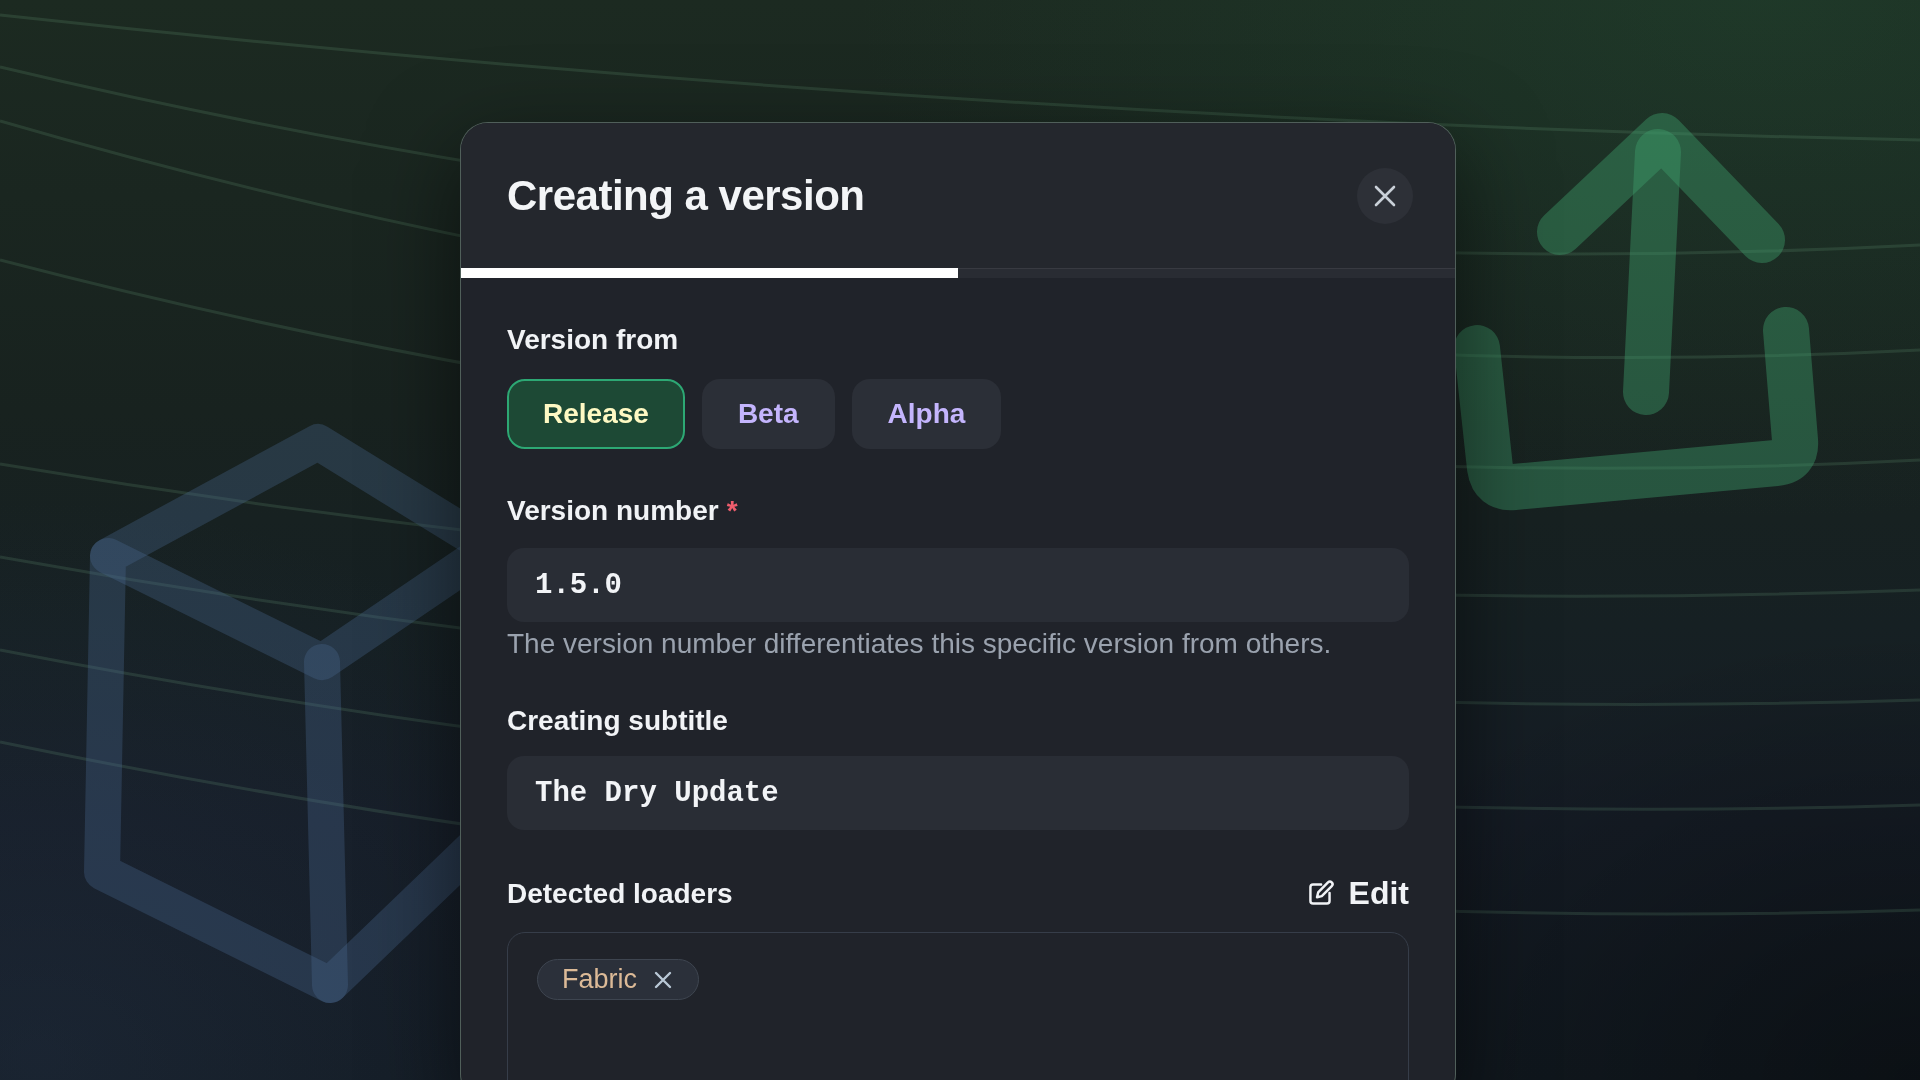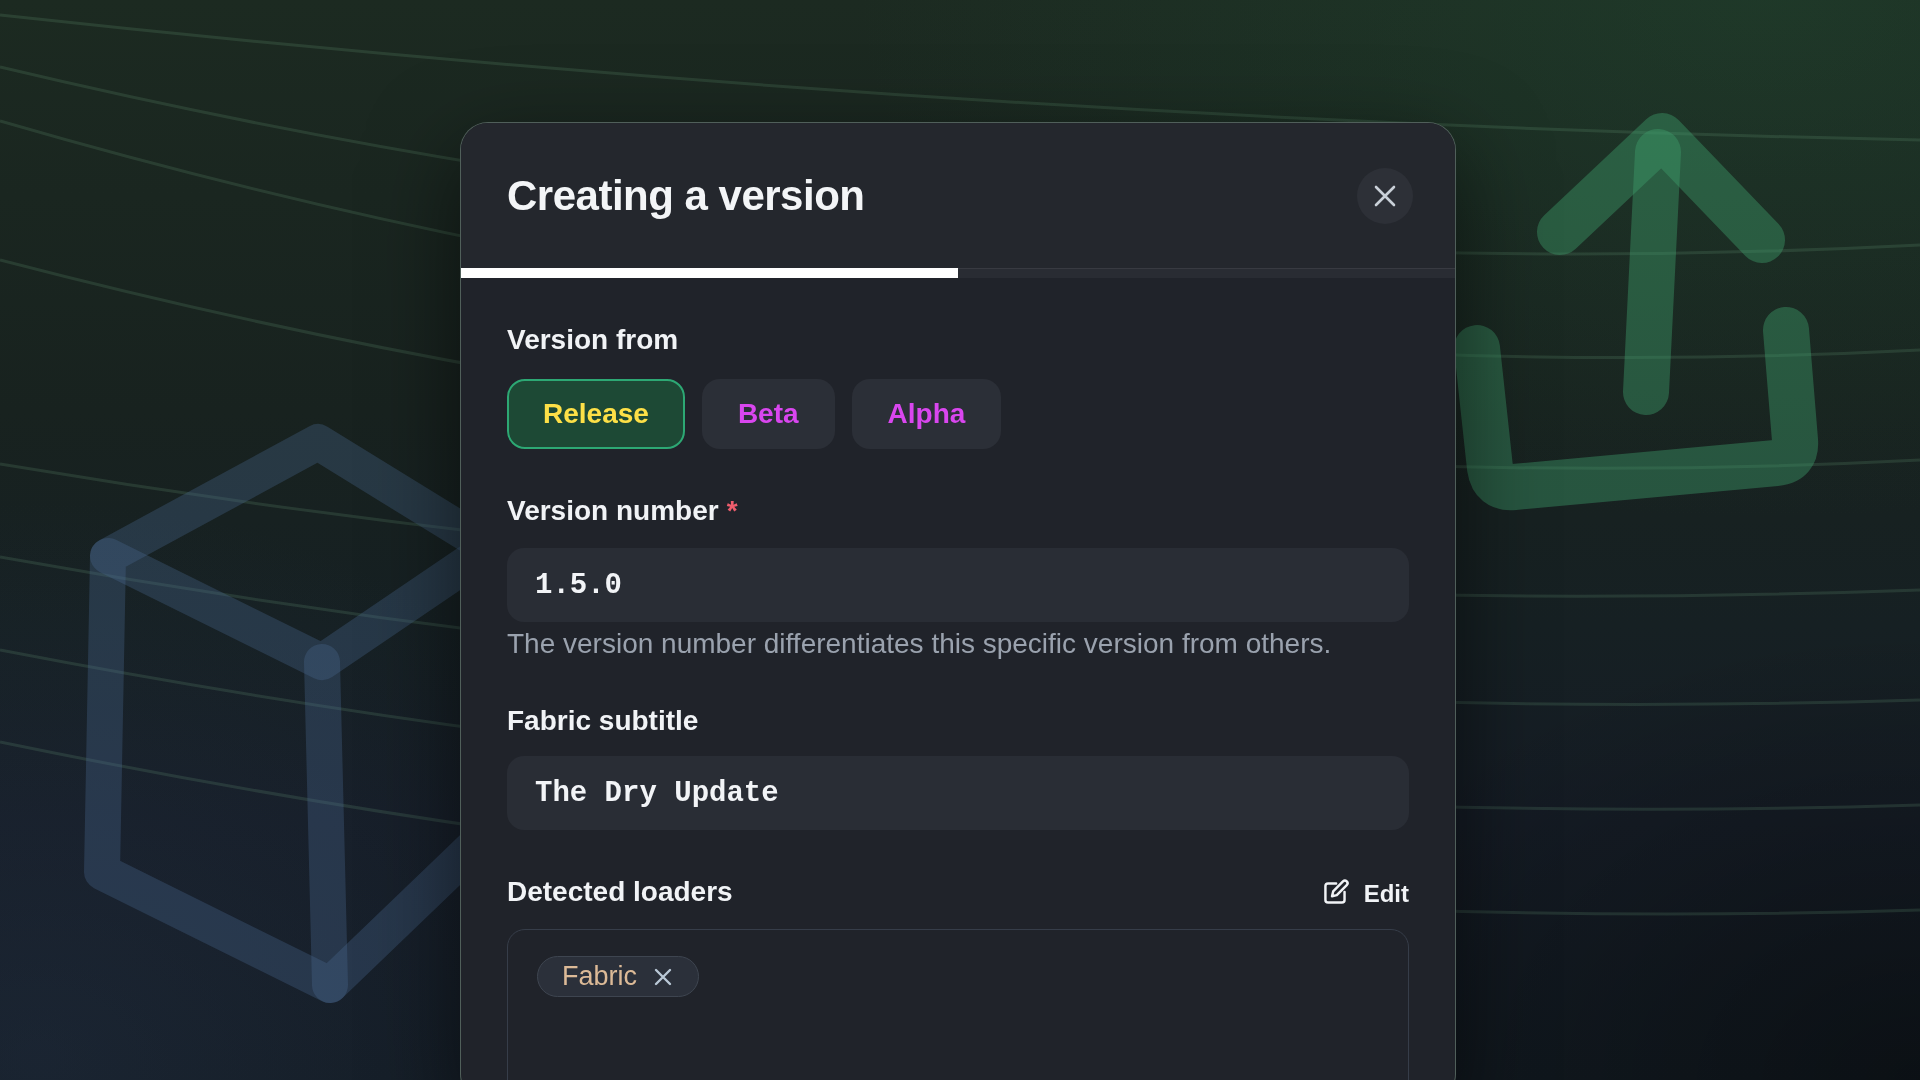--- a/index.html
+++ b/index.html
@@ -48,46 +48,46 @@
   .field-label{
     font-size:28px; font-weight:700; color:#f1f3f6; line-height:34px;
   }
   .lbl-1{ margin-top:45px; }
   .req{ color:#ef5d6d; font-weight:700; margin-left:8px; }
 
   .type-row{ display:flex; gap:17px; margin-top:22px; }
   .type-btn{
     height:70px; padding:0 34px; border-radius:18px;
     background:#2b2f37; border:2px solid transparent;
-    color:#d946ef; font-family:inherit; font-size:28px; font-weight:700;
+    color:#c4b5fd; font-family:inherit; font-size:28px; font-weight:700;
     display:flex; align-items:center; cursor:pointer;
   }
-  .type-btn.selected{ background:#1d4935; border-color:#2da874; color:#fde047; }
+  .type-btn.selected{ background:#1d4935; border-color:#2da874; color:#fef9c3; }
 
   .lbl-2{ margin-top:45px; display:flex; align-items:baseline; }
   .text-input{
     display:block; width:100%; height:74px; margin-top:20px;
     background:#292d35; border:none; border-radius:17px;
     color:#f2f4f7; font-family:Liberation Mono, monospace; font-size:29px; font-weight:700;
     padding:0 28px; outline:none;
   }
   .help-text{
     max-width:880px;
     font-size:28px; line-height:44px; color:#9aa2ae; font-weight:400;
   }
   .lbl-3{ margin-top:38px; }
   .input-2{ margin-top:18px; }
 
   .loaders-row{
     margin-top:45px; display:flex; align-items:center; justify-content:space-between;
   }
   .edit-btn{
-    display:flex; align-items:flex-end; gap:13px;
+    display:flex; align-items:center; gap:13px;
     background:none; border:none; cursor:pointer;
-    color:#f1f3f6; font-family:inherit; font-size:24px; font-weight:700;
+    color:#f1f3f6; font-family:inherit; font-size:32px; font-weight:700;
   }
   .loaders-box{
     margin-top:20px; height:290px;
     border:1.5px solid #363d49; border-radius:18px;
     padding:26px 29px;
   }
   .chip{
     display:inline-flex; align-items:center; gap:15px;
     height:41px; padding:0 24px; border-radius:28px;
     background:#2b303a; border:1px solid #3e4550; cursor:default;
@@ -146,21 +146,21 @@
       <button class="type-btn">Alpha</button>
     </div>
 
     <div class="field-label lbl-2">
       <span>Version number</span>
       <span class="req">*</span>
     </div>
     <input class="text-input" type="text" readonly="" value="1.5.0" style="">
     <p class="help-text">The version number differentiates this specific version from others.</p>
 
-    <div class="field-label lbl-3">Fabric subtitle</div>
+    <div class="field-label lbl-3">Creating subtitle</div>
     <input class="text-input input-2" type="text" readonly="" value="The Dry Update" style="">
 
     <div class="loaders-row">
       <div class="field-label">Detected loaders</div>
       <button class="edit-btn">
         <svg width="31" height="31" viewBox="0 0 24 24" fill="none" stroke="#f1f3f6" stroke-width="1.9" stroke-linecap="round" stroke-linejoin="round">
           <path d="M12.5 5 H6.2 C5 5 4.2 5.8 4.2 7 V17.8 C4.2 19 5 19.8 6.2 19.8 H17 C18.2 19.8 19 19 19 17.8 V11.5"></path>
           <path d="M17.8 3.4 a2.05 2.05 0 0 1 2.9 2.9 L13 14 L9.3 14.9 L10.2 11.2 Z"></path>
         </svg>
         <span>Edit</span>

